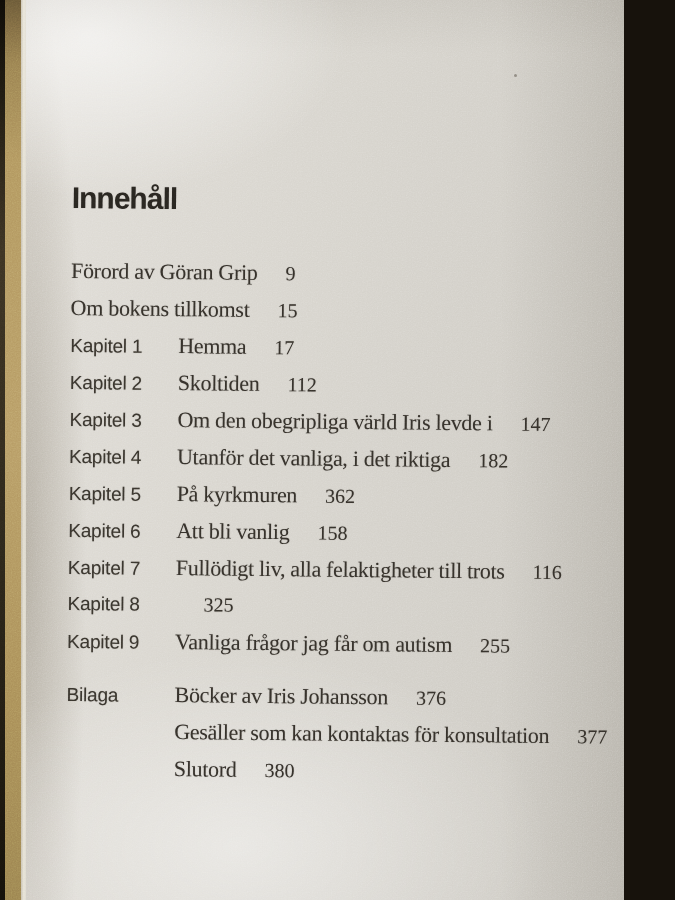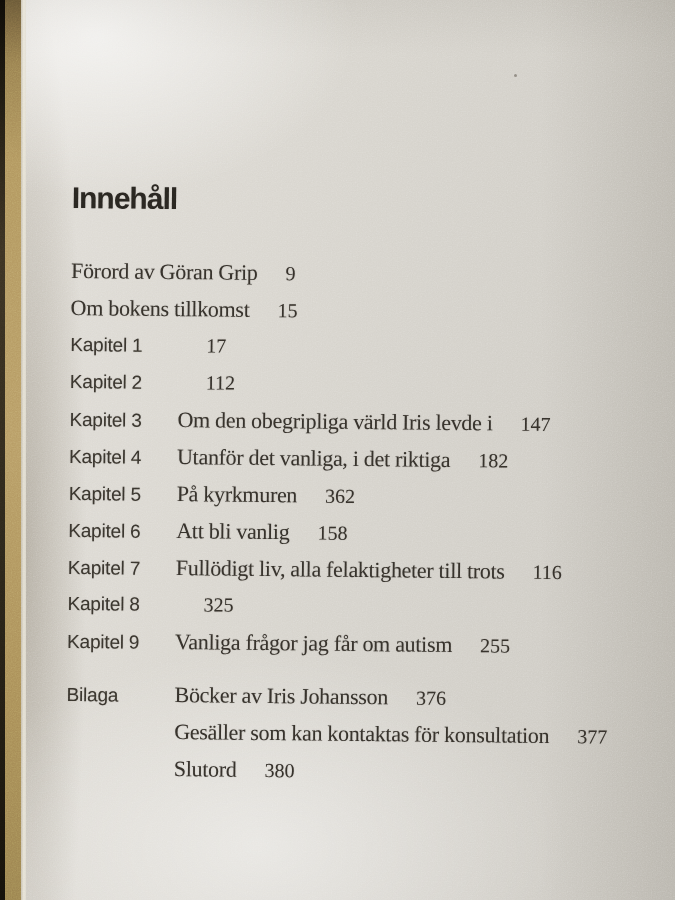--- a/index.html
+++ b/index.html
@@ -5,21 +5,21 @@
   html, body {
     margin: 0;
     padding: 0;
     width: 675px;
     height: 900px;
     overflow: hidden;
     background: #17120c;
   }
   .photo {
     position: relative;
-    width: 675px;
+    width: 624px;
     height: 900px;
     overflow: hidden;
     font-family: "Liberation Serif", serif;
   }
   
   .page {
     position: absolute;
     inset: 0;
     background:
       radial-gradient(ellipse 420px 260px at 14% 4%, rgba(255,255,255,0.62), rgba(255,255,255,0) 62%),
@@ -124,24 +124,26 @@
     <span class="title">Förord av Göran Grip</span>
     <span class="pagenum">9</span>
   </div>
         <div class="row noindent">
 
     <span class="title">Om bokens tillkomst</span>
     <span class="pagenum">15</span>
   </div>
         <div class="row">
     <span class="label">Kapitel 1</span>
+    <span class="title">Hemma</span>
     <span class="pagenum">17</span>
   </div>
         <div class="row">
     <span class="label">Kapitel 2</span>
+    <span class="title">Skoltiden</span>
     <span class="pagenum">112</span>
   </div>
         <div class="row">
     <span class="label">Kapitel 3</span>
     <span class="title">Om den obegripliga värld Iris levde i</span>
     <span class="pagenum">147</span>
   </div>
         <div class="row">
     <span class="label">Kapitel 4</span>
     <span class="title">Utanför det vanliga, i det riktiga</span>

